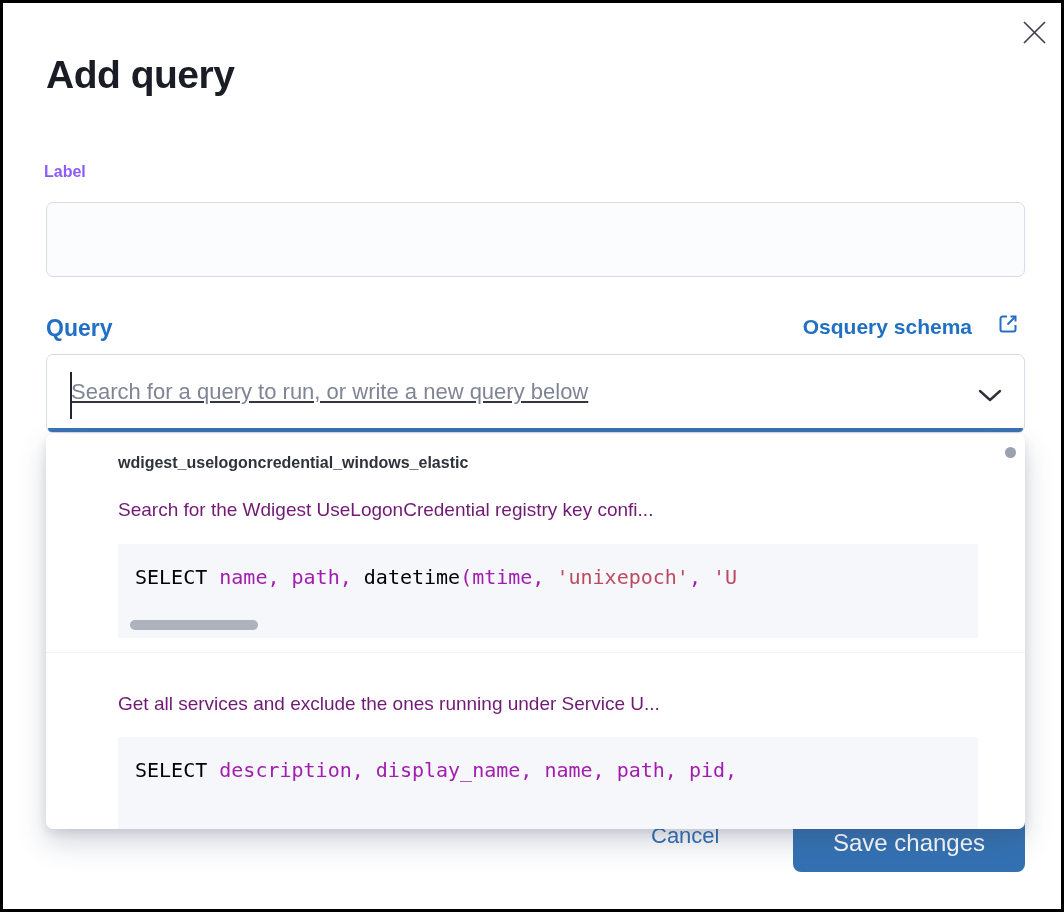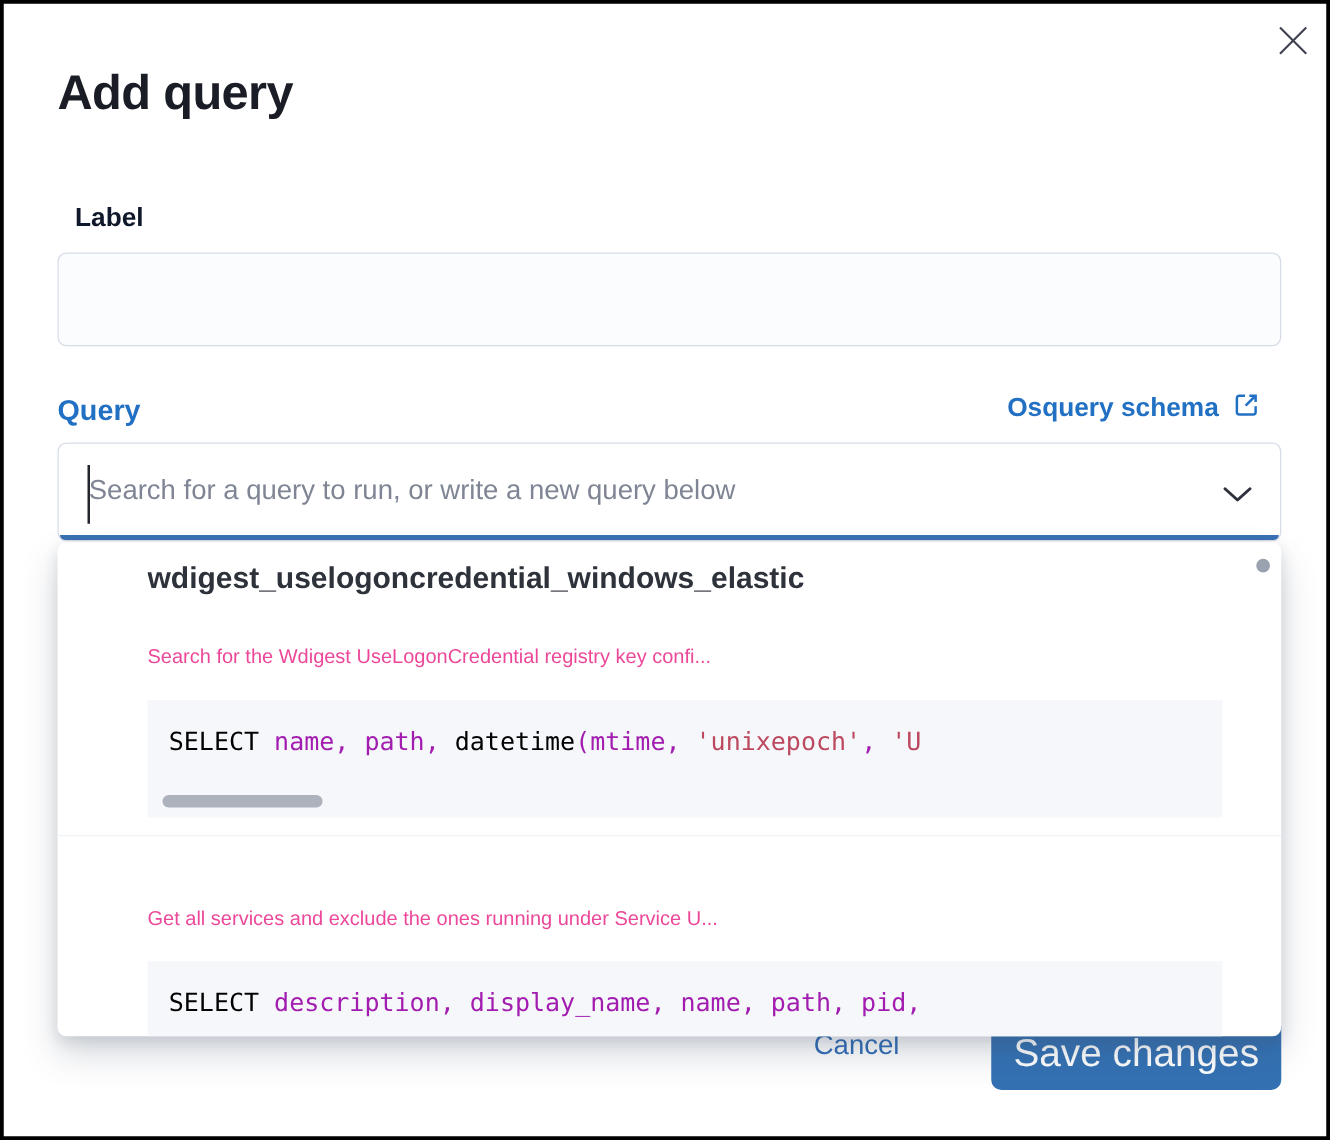--- a/index.html
+++ b/index.html
@@ -16,52 +16,52 @@
     display:flex; align-items:center; justify-content:center; cursor:pointer;
     background:none; border:none;
   }
 
   .modal-title {
     position:absolute; left:43px; top:50px;
     font-size:39px; font-weight:700; color:#1a1d26; letter-spacing:-0.5px;
   }
 
   .field-label {
-    position:absolute; left:57px; top:160px;
-    font-size:21px; font-weight:700; color:#0f172a;
+    position:absolute; left:41px; top:160px;
+    font-size:16px; font-weight:700; color:#8b5cf6;
   }
 
   .label-input {
     position:absolute; left:43px; top:199px; width:979px; height:75px;
     background:#fbfcfe; border:1px solid #d6dce8; border-radius:7px;
     font-size:22px; color:#343741; padding:0 24px; outline:none;
   }
 
   .query-label {
     position:absolute; left:43px; top:312px;
     font-size:23px; font-weight:700; color:#2270c4;
   }
   .schema-link {
-    position:absolute; right:53px; top:310px;
-    display:flex; align-items:center; gap:11px;
+    position:absolute; right:42px; top:310px;
+    display:flex; align-items:center; gap:25px;
     font-size:21px; font-weight:600; color:#2270c4; text-decoration:none; cursor:pointer;
   }
 
   .search-box {
     position:absolute; left:43px; top:351px; width:979px; height:79px;
     background:#fff; border:1px solid #d6dce8; border-radius:7px;
   }
   .search-underline {
     position:absolute; left:1px; right:1px; bottom:0; height:4px;
     background:#3a72b4; border-radius:0 0 6px 6px;
   }
   .search-input {
     position:absolute; left:24px; right:60px; top:1px; bottom:5px;
     border:none; outline:none; font-size:22px; color:#343741; width:calc(100% - 90px);
-    font-family:"Liberation Sans", sans-serif; background:transparent;
+    font-family:"Liberation Sans", sans-serif; background:transparent;text-decoration:underline;
   }
   .search-input::placeholder { color:#7f8594; opacity:1; }
   .caret {
     position:absolute; left:23px; top:17px; width:2px; height:47px; background:#23252e;
   }
   .chevron-wrap {
     position:absolute; right:20px; top:26px; width:28px; height:28px; cursor:pointer;
   }
 
   .dropdown-panel {
@@ -70,25 +70,25 @@
     box-shadow:0 14px 28px rgba(65,78,101,0.22), 0 4px 10px rgba(65,78,101,0.14);
     overflow:hidden; z-index:10;
   }
   .scroll-dot {
     position:absolute; top:13px; right:9px; width:11px; height:11px;
     border-radius:50%; background:#9aa2af;
   }
   .option { padding:15px 47px 0 72px; cursor:pointer; }
   .option.second { padding-top:17px; }
   .option-title {
-    font-size:24px; font-weight:700; color:#2e323b; line-height:27px;
+    font-size:16px; font-weight:700; color:#2e323b; line-height:27px;
     white-space:nowrap; overflow:hidden;
   }
   .option-desc {
-    margin-top:36px; font-size:16px; color:#ec4899; line-height:28px;
+    margin-top:20px; font-size:19px; color:#701a75; line-height:28px;
     white-space:nowrap; overflow:hidden;
   }
   .code-block {
     position:relative; margin-top:20px; height:94px; background:#f5f7fa;
     overflow:hidden;
   }
   .option.second .code-block { margin-top:19px; }
   .code-line {
     padding:20px 16px 0 17px;
     font-family:"DejaVu Sans Mono","Liberation Mono",monospace;
@@ -103,21 +103,21 @@
   }
   .divider { border:none; border-top:1px solid #eef1f6; margin-top:14px; }
 
   .cancel-btn {
     position:absolute; left:648px; top:820px; z-index:1;
     font-size:22px; font-weight:500; color:#2e6cb8; background:none; border:none; cursor:pointer;
   }
   .save-btn {
     position:absolute; left:790px; top:810px; width:232px; height:59px; z-index:1;
     background:#3371b3; border:none; border-radius:8px; cursor:pointer;
-    font-size:31px; font-weight:500; color:#fff; font-family:"Liberation Sans", sans-serif;
+    font-size:24px; font-weight:500; color:#fff; font-family:"Liberation Sans", sans-serif;
   }
 </style>
 </head>
 <body>
 
 <div class="frame">
 
   <button class="close-btn">
     <span>
       <svg width="27" height="27" viewBox="0 0 27 27">

